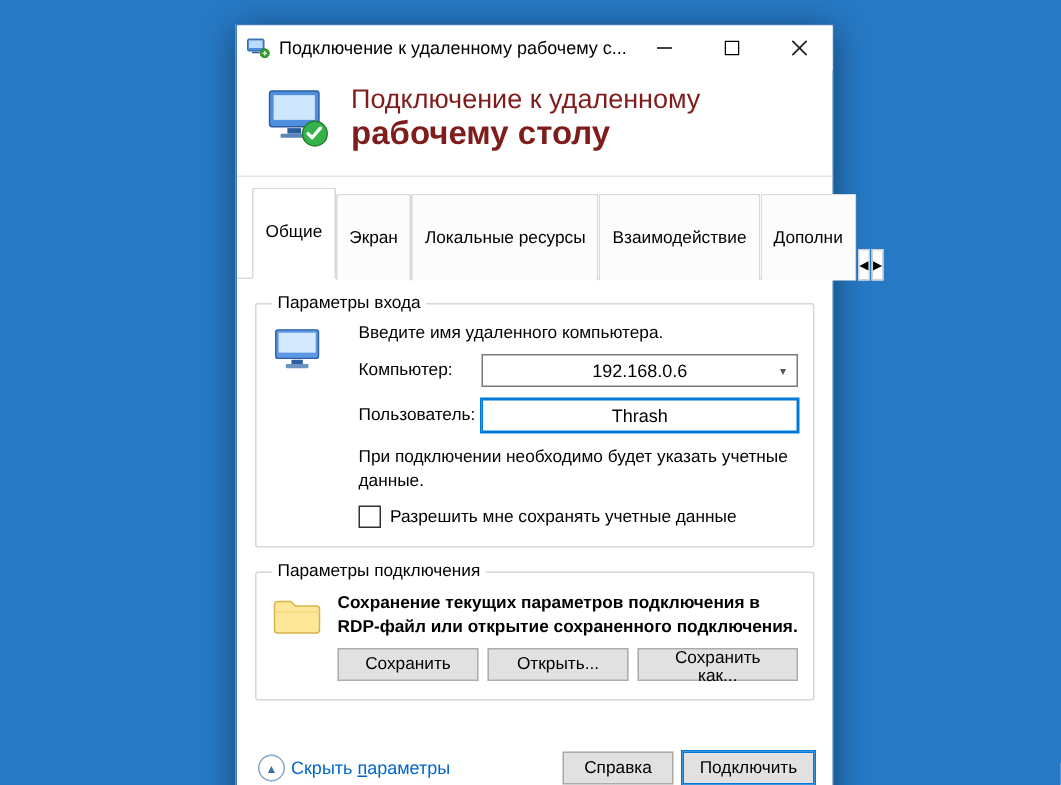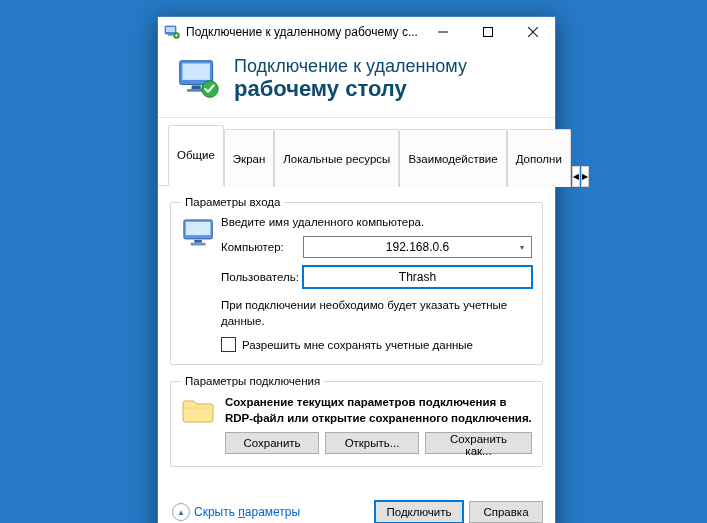--- a/index.html
+++ b/index.html
@@ -51,21 +51,21 @@
   }
 
   
   .banner {
     padding: 10px 18px 16px 18px;
     display: flex;
     align-items: center;
     border-bottom: 1px solid #e5e5e5;
   }
   .banner-icon { width: 44px; height: 44px; margin-right: 14px; flex-shrink: 0; }
-  .banner-text { color: #0c4a6e; line-height: 1.1; }
+  .banner-text { color: #7f1d1d; line-height: 1.1; }
   .banner-text .t1 { font-size: 18px; font-weight: 400; }
   .banner-text .t2 { font-size: 22px; font-weight: 700; }
 
   
   .tabs {
     display: flex;
     align-items: flex-end;
     padding: 6px 10px 0 10px;
     position: relative;
     border-bottom: 1px solid #d9d9d9;
@@ -111,21 +111,21 @@
     border: 1px solid #d7d7d7;
     border-radius: 2px;
     padding: 8px 10px 12px 10px;
     margin: 0 0 10px 0;
   }
   legend { font-size: 11.5px; padding: 0 4px; }
 
   .login-row {
     display: flex;
     align-items: flex-start;
-    gap: 2px;
+    gap: 20px;
   }
   .login-icon { width: 38px; height: 36px; flex-shrink: 0; margin-top: 2px; }
   .login-fields { flex: 1; font-size: 11.5px; }
 
   .field-row {
     display: flex;
     align-items: center;
     margin-top: 8px;
   }
   .field-label { width: 82px; }
@@ -325,17 +325,17 @@
     </fieldset>
 
   </div>
 
   <div class="footer">
     <div class="hide-link">
       <span class="arrow-circle">▲</span>
       <span><span>Скрыть </span><span class="u">п</span><span>араметры</span></span>
     </div>
     <div class="spacer"></div>
+    <button class="push" style="min-width:74px">Справка</button>
     <button class="push default" style="min-width:88px">Подключить</button>
-    <button class="push" style="min-width:74px">Справка</button>
   </div>
 
 </div>
 
 </body></html>

